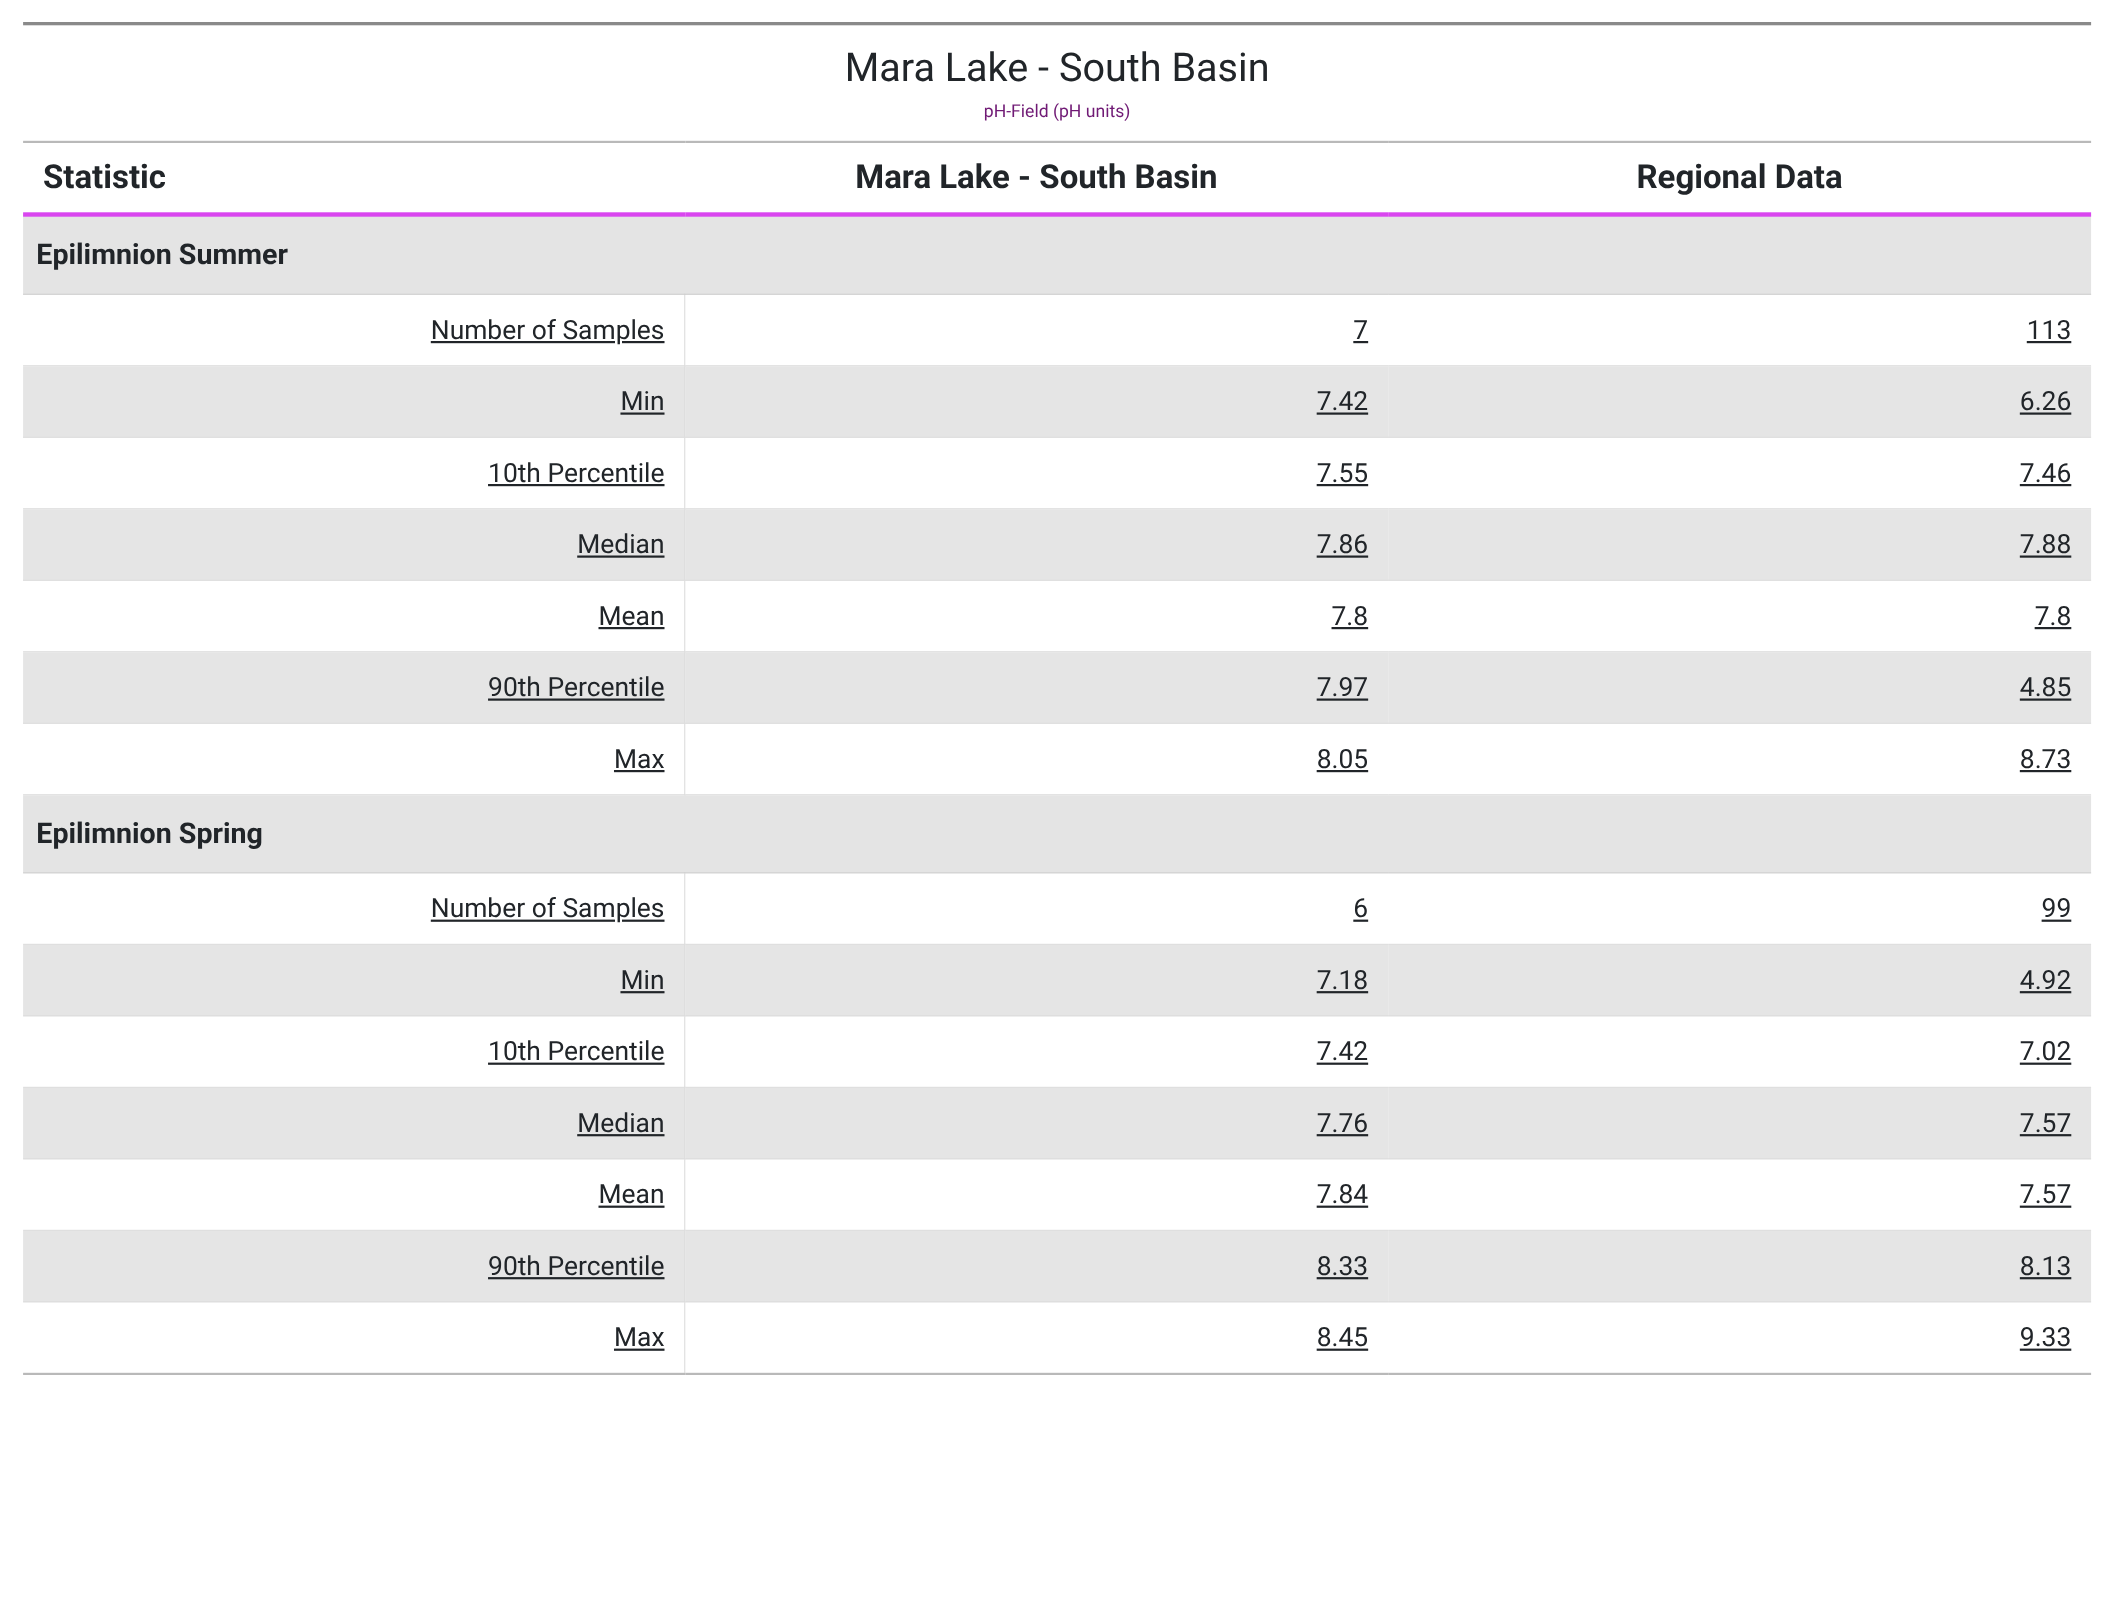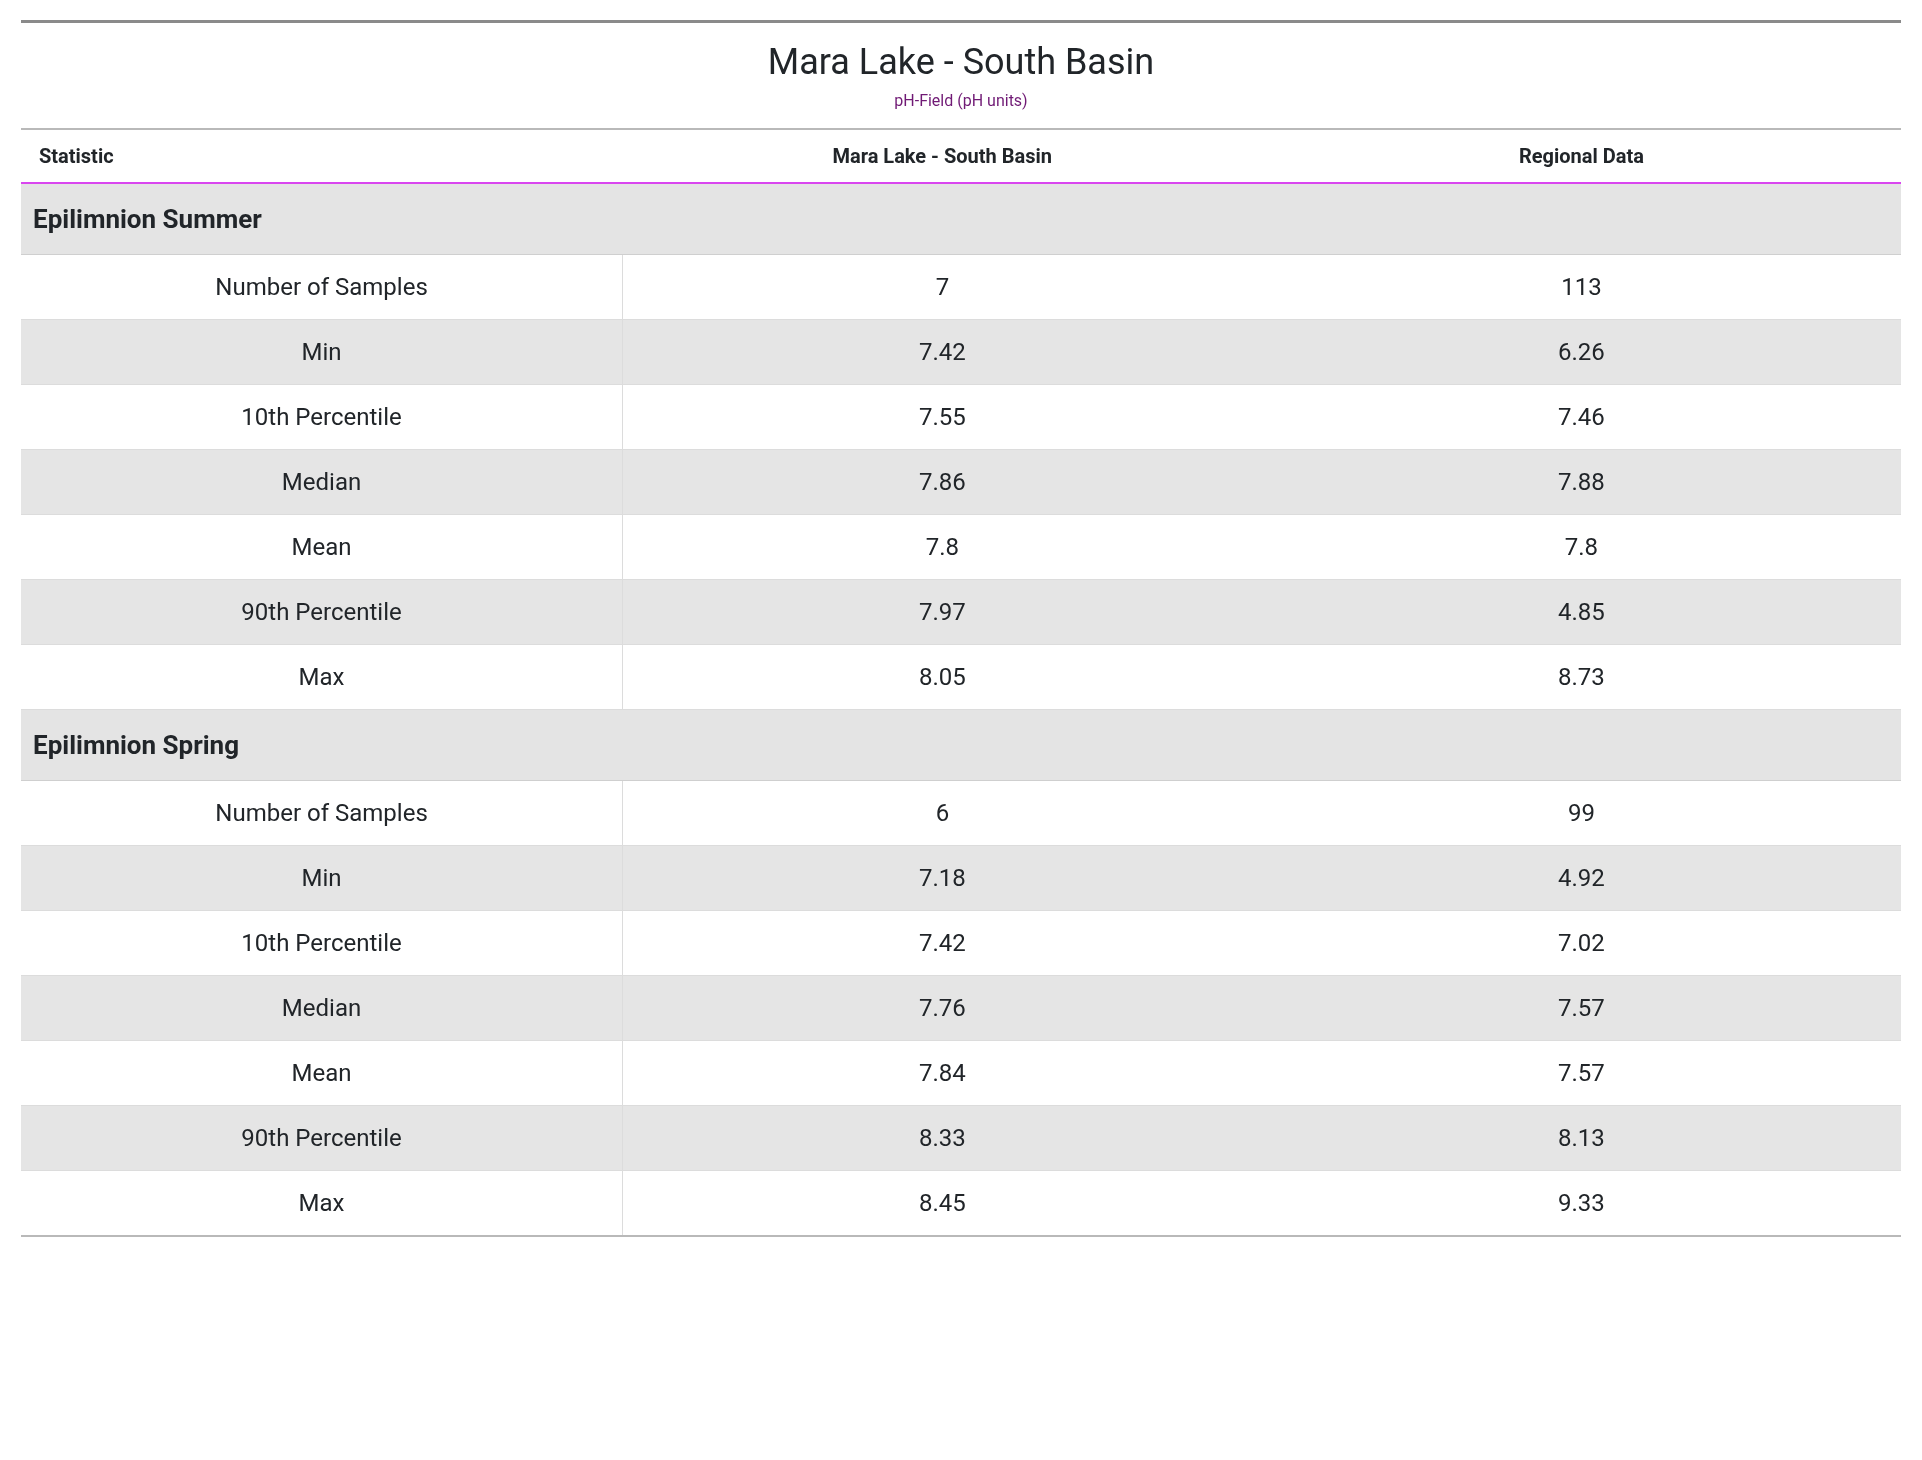--- a/index.html
+++ b/index.html
@@ -37,47 +37,48 @@
       font-weight: 400;
       color: #701a75;
     }
     table.data-table {
       width: 100%;
       border-collapse: collapse;
       table-layout: fixed;
     }
     table.data-table thead tr th {
       text-align: left;
-      font-size: 20px;
+      font-size: 30px;
       font-weight: 700;
       color: #212529;
       padding: 14px 18px;
       border-top: 2px solid #b9b9b9;
-      border-bottom: 2px solid #d946ef;
+      border-bottom: 4px solid #d946ef;
       background: #ffffff;
     }
     table.data-table thead tr th.col-site,
     table.data-table thead tr th.col-regional {
       text-align: center;
     }
     .section-row td {
       background: #e4e4e4;
       font-size: 26px;
       font-weight: 700;
       color: #212529;
       padding: 20px 12px;
       border-bottom: 1px solid #cfcfcf;
     }
     .data-row td {
       font-size: 24px;
       font-weight: 400;
       color: #212529;
       padding: 18px 18px;
-      text-align: center;
+      text-align: right;
       border-bottom: 1px solid #dcdcdc;
+      text-decoration: underline;
     }
     .data-row td:first-child {
       border-right: 1px solid #dcdcdc;
     }
     .data-row.even td {
       background: #ffffff;
     }
     .data-row.odd td {
       background: #e5e5e5;
     }

